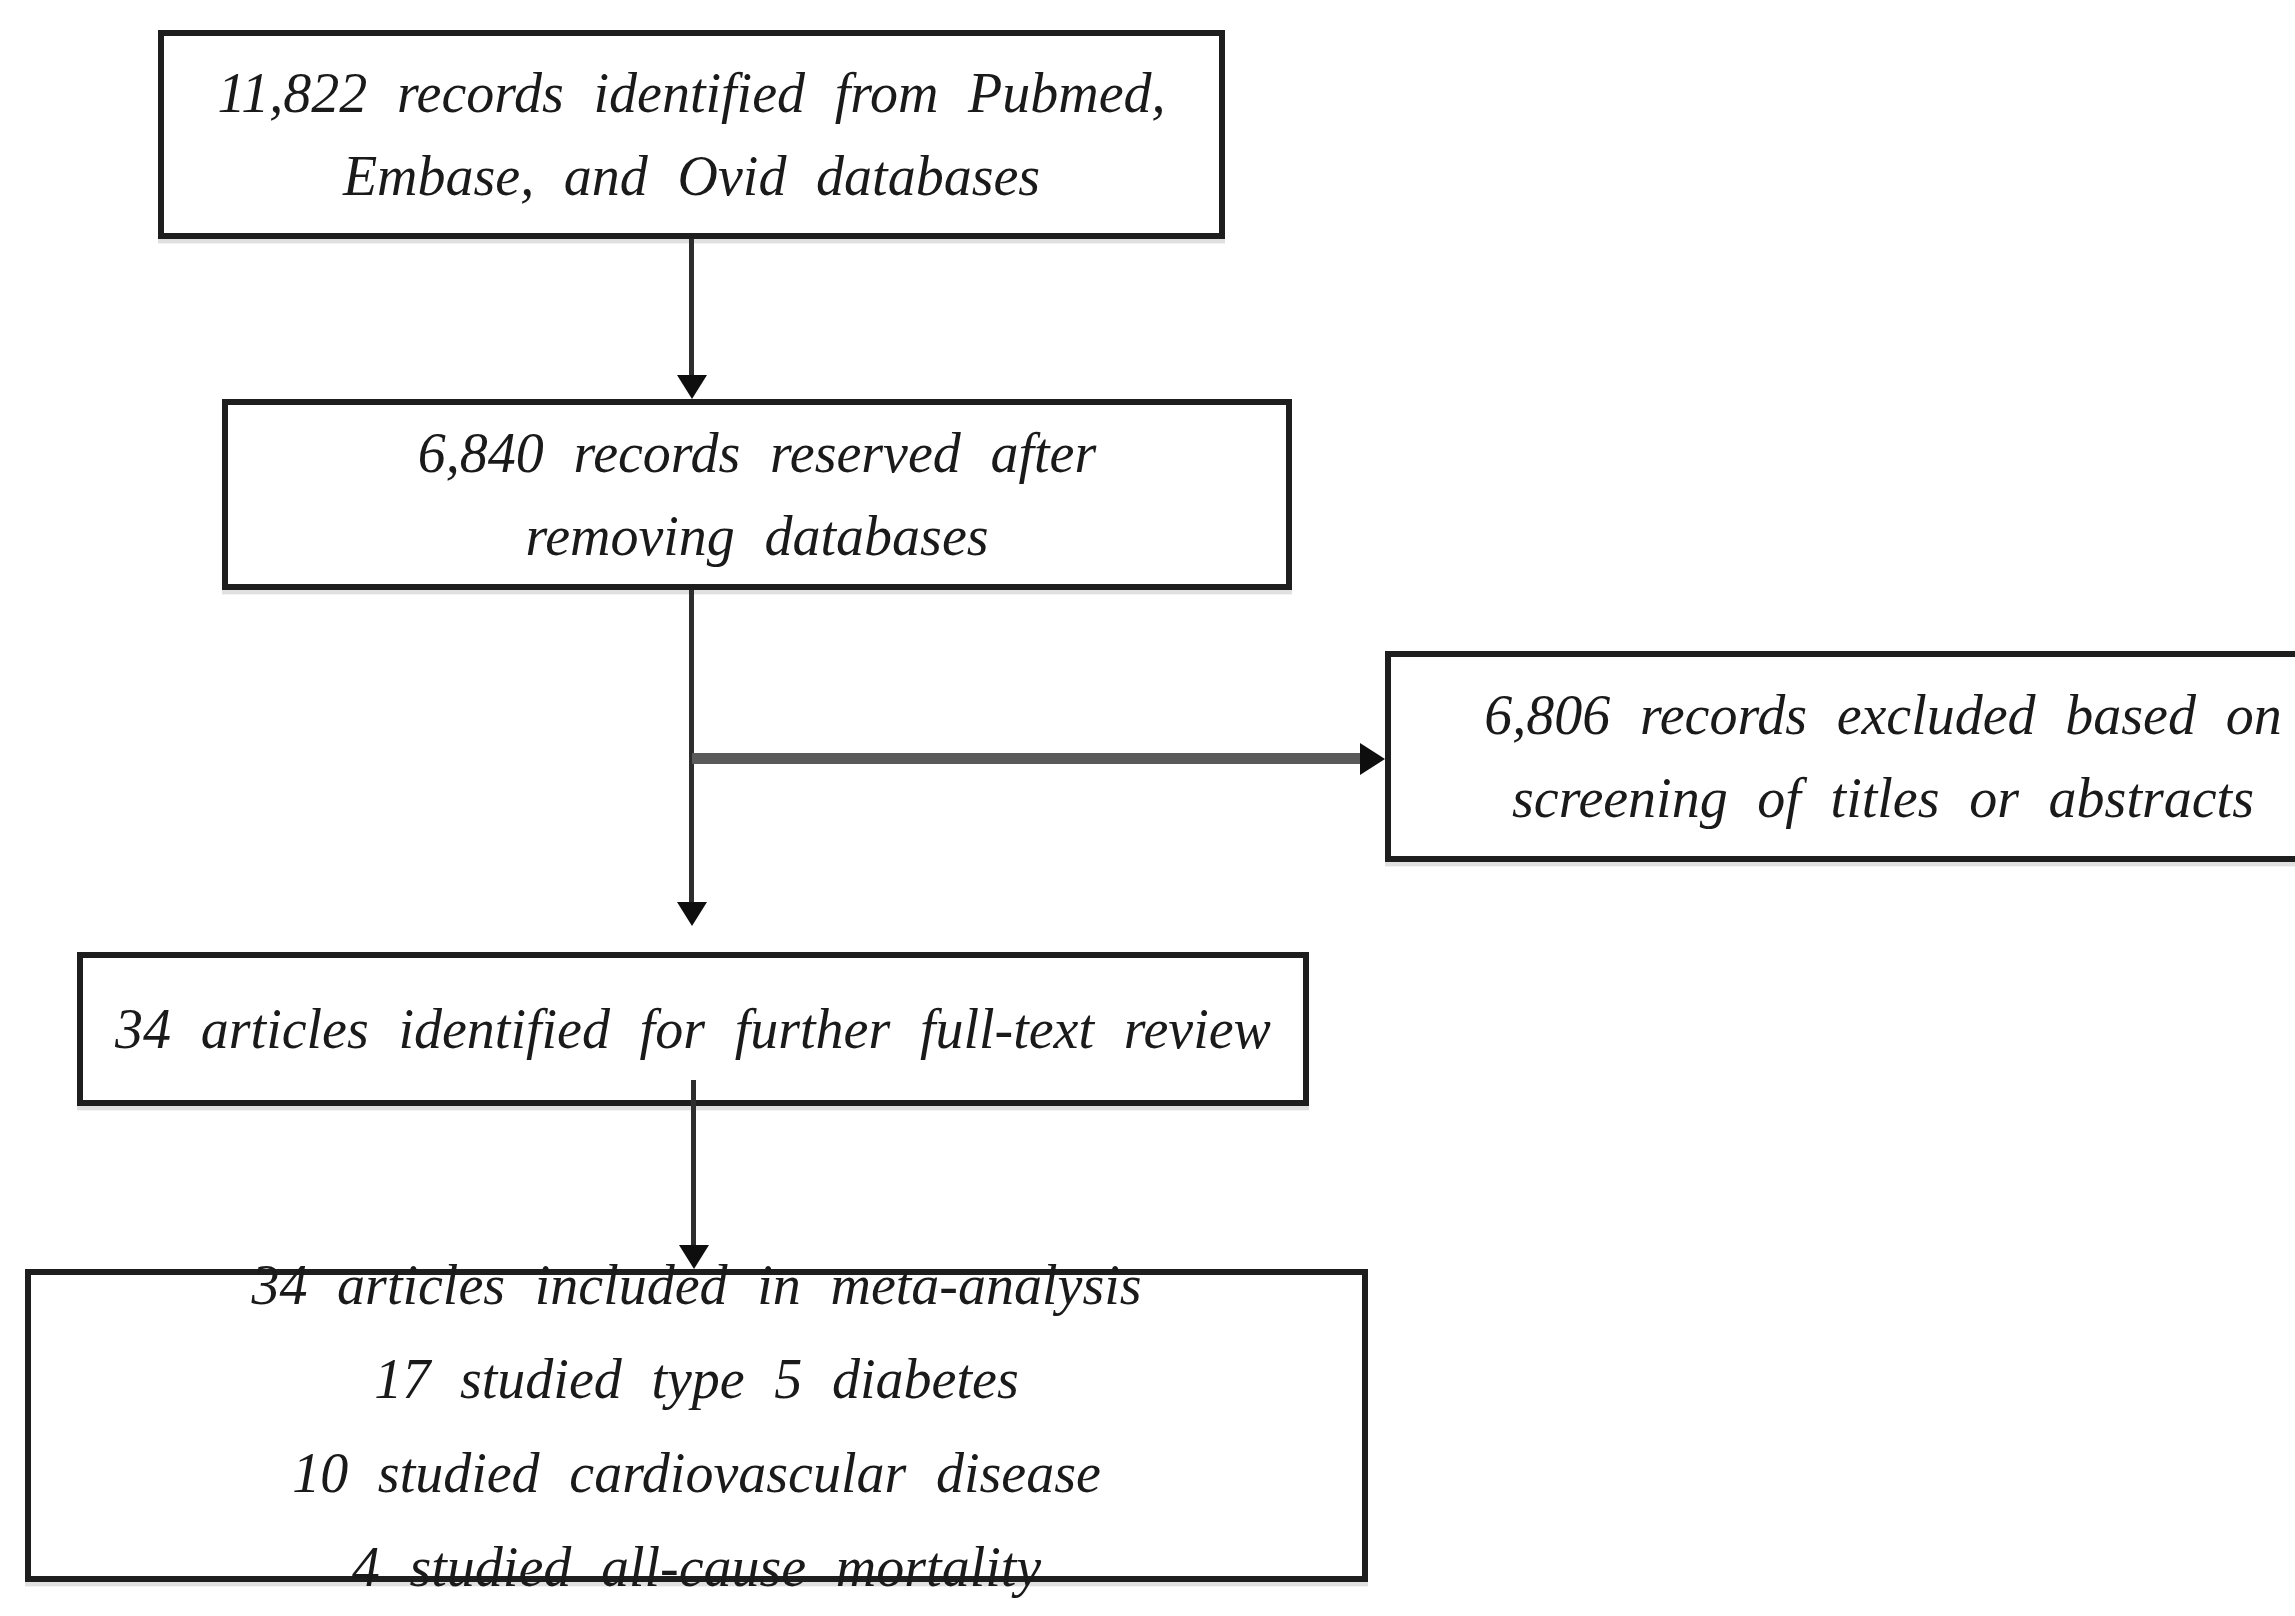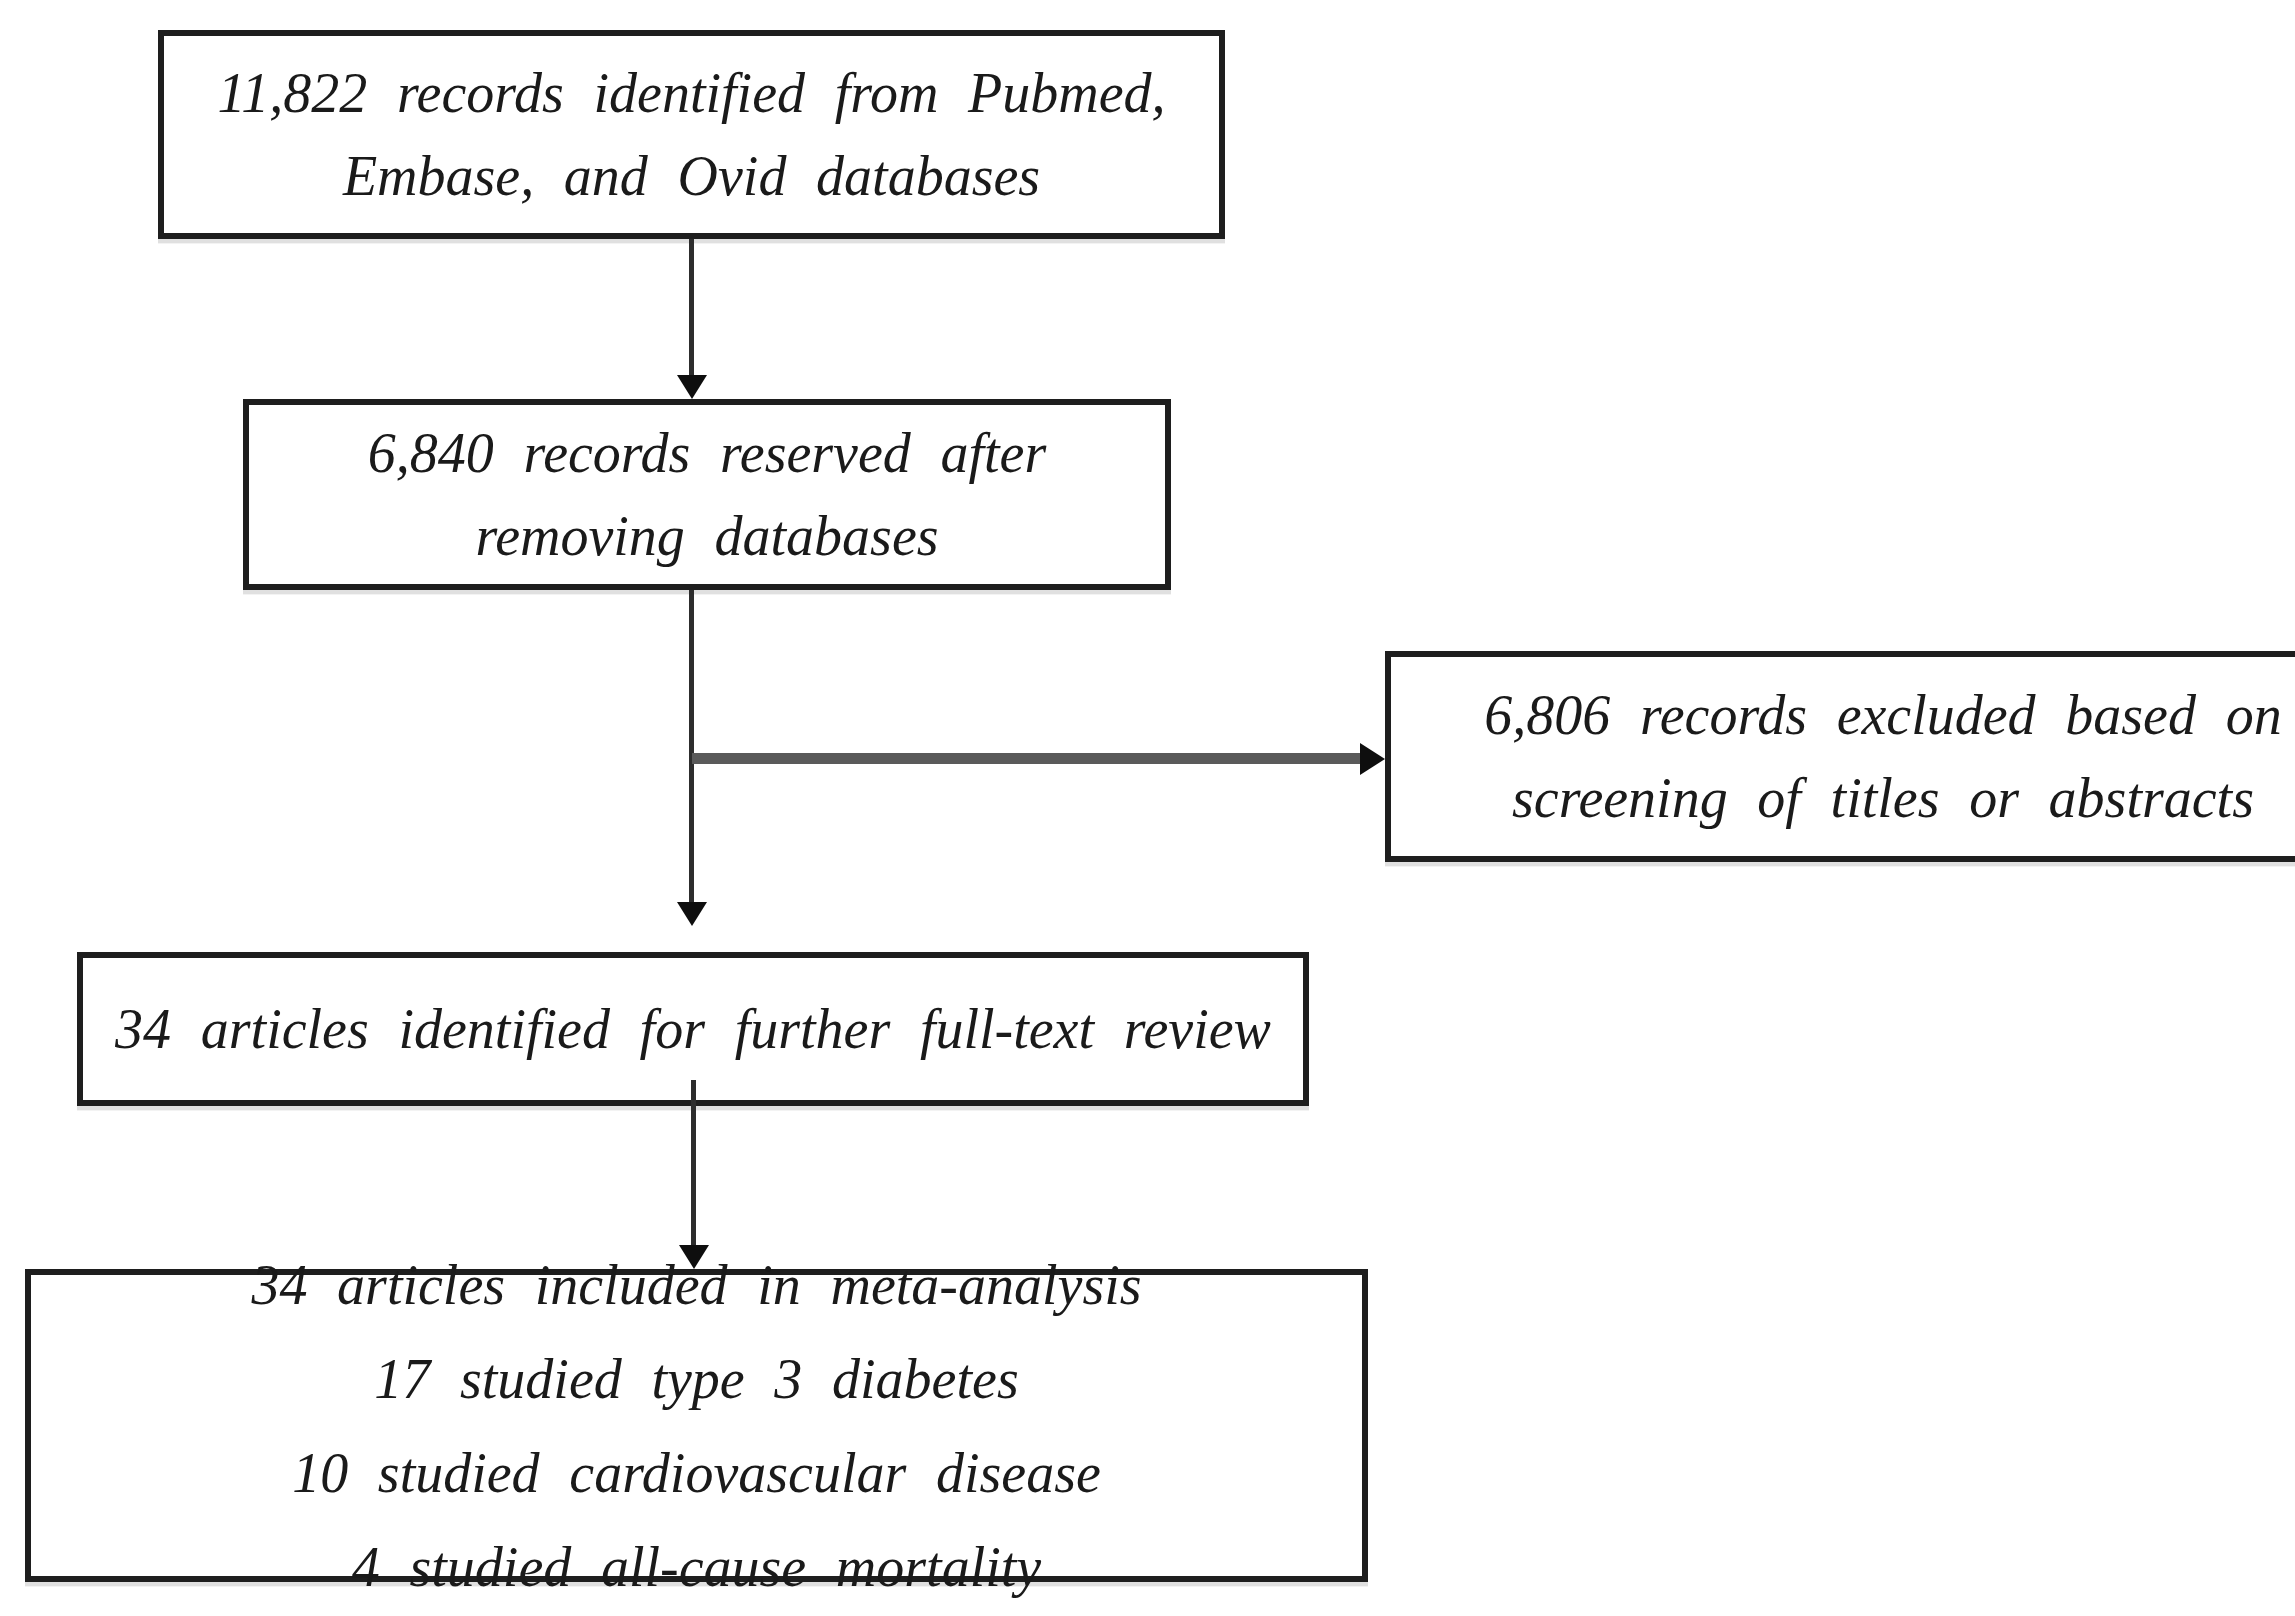--- a/index.html
+++ b/index.html
@@ -70,21 +70,21 @@
 <div id="canvas">
 
   <div id="box-identified" class="flow-box" style="left:158px; top:30px; width:1067px; height:209px;">
     <div class="box-line">11,822 records identified from Pubmed,</div>
     <div class="box-line">Embase, and Ovid databases</div>
   </div>
 
   <div class="connector-v" style="left:689px; top:239px; height:139px;"></div>
   <div class="arrowhead-down" style="left:677px; top:375px;"></div>
 
-  <div id="box-deduplicated" class="flow-box" style="left:243px; top:399px; width:928px; height:191px;">
+  <div id="box-deduplicated" class="flow-box" style="left:222px; top:399px; width:1070px; height:191px;">
     <div class="box-line">6,840 records reserved after</div>
     <div class="box-line">removing databases</div>
   </div>
 
   <div class="connector-v" style="left:689px; top:590px; height:315px;"></div>
   <div class="arrowhead-down" style="left:677px; top:902px;"></div>
 
   <div class="connector-h" style="left:692px; top:753px; width:671px;"></div>
   <div class="arrowhead-right" style="left:1360px; top:743px;"></div>
 
@@ -95,19 +95,19 @@
 
   <div id="box-fulltext" class="flow-box" style="left:77px; top:952px; width:1232px; height:154px;">
     <div class="box-line">34 articles identified for further full-text review</div>
   </div>
 
   <div class="connector-v" style="left:691px; top:1080px; height:168px;"></div>
   <div class="arrowhead-down" style="left:679px; top:1245px;"></div>
 
   <div id="box-included" class="flow-box" style="left:25px; top:1269px; width:1343px; height:313px;gap:16px;">
     <div class="box-line">34 articles included in meta-analysis</div>
-    <div class="box-line">17 studied type 3 diabetes</div>
+    <div class="box-line">17 studied type 5 diabetes</div>
     <div class="box-line">10 studied cardiovascular disease</div>
     <div class="box-line">4 studied all-cause mortality</div>
   </div>
 
 </div>
 
 
 </body></html>

